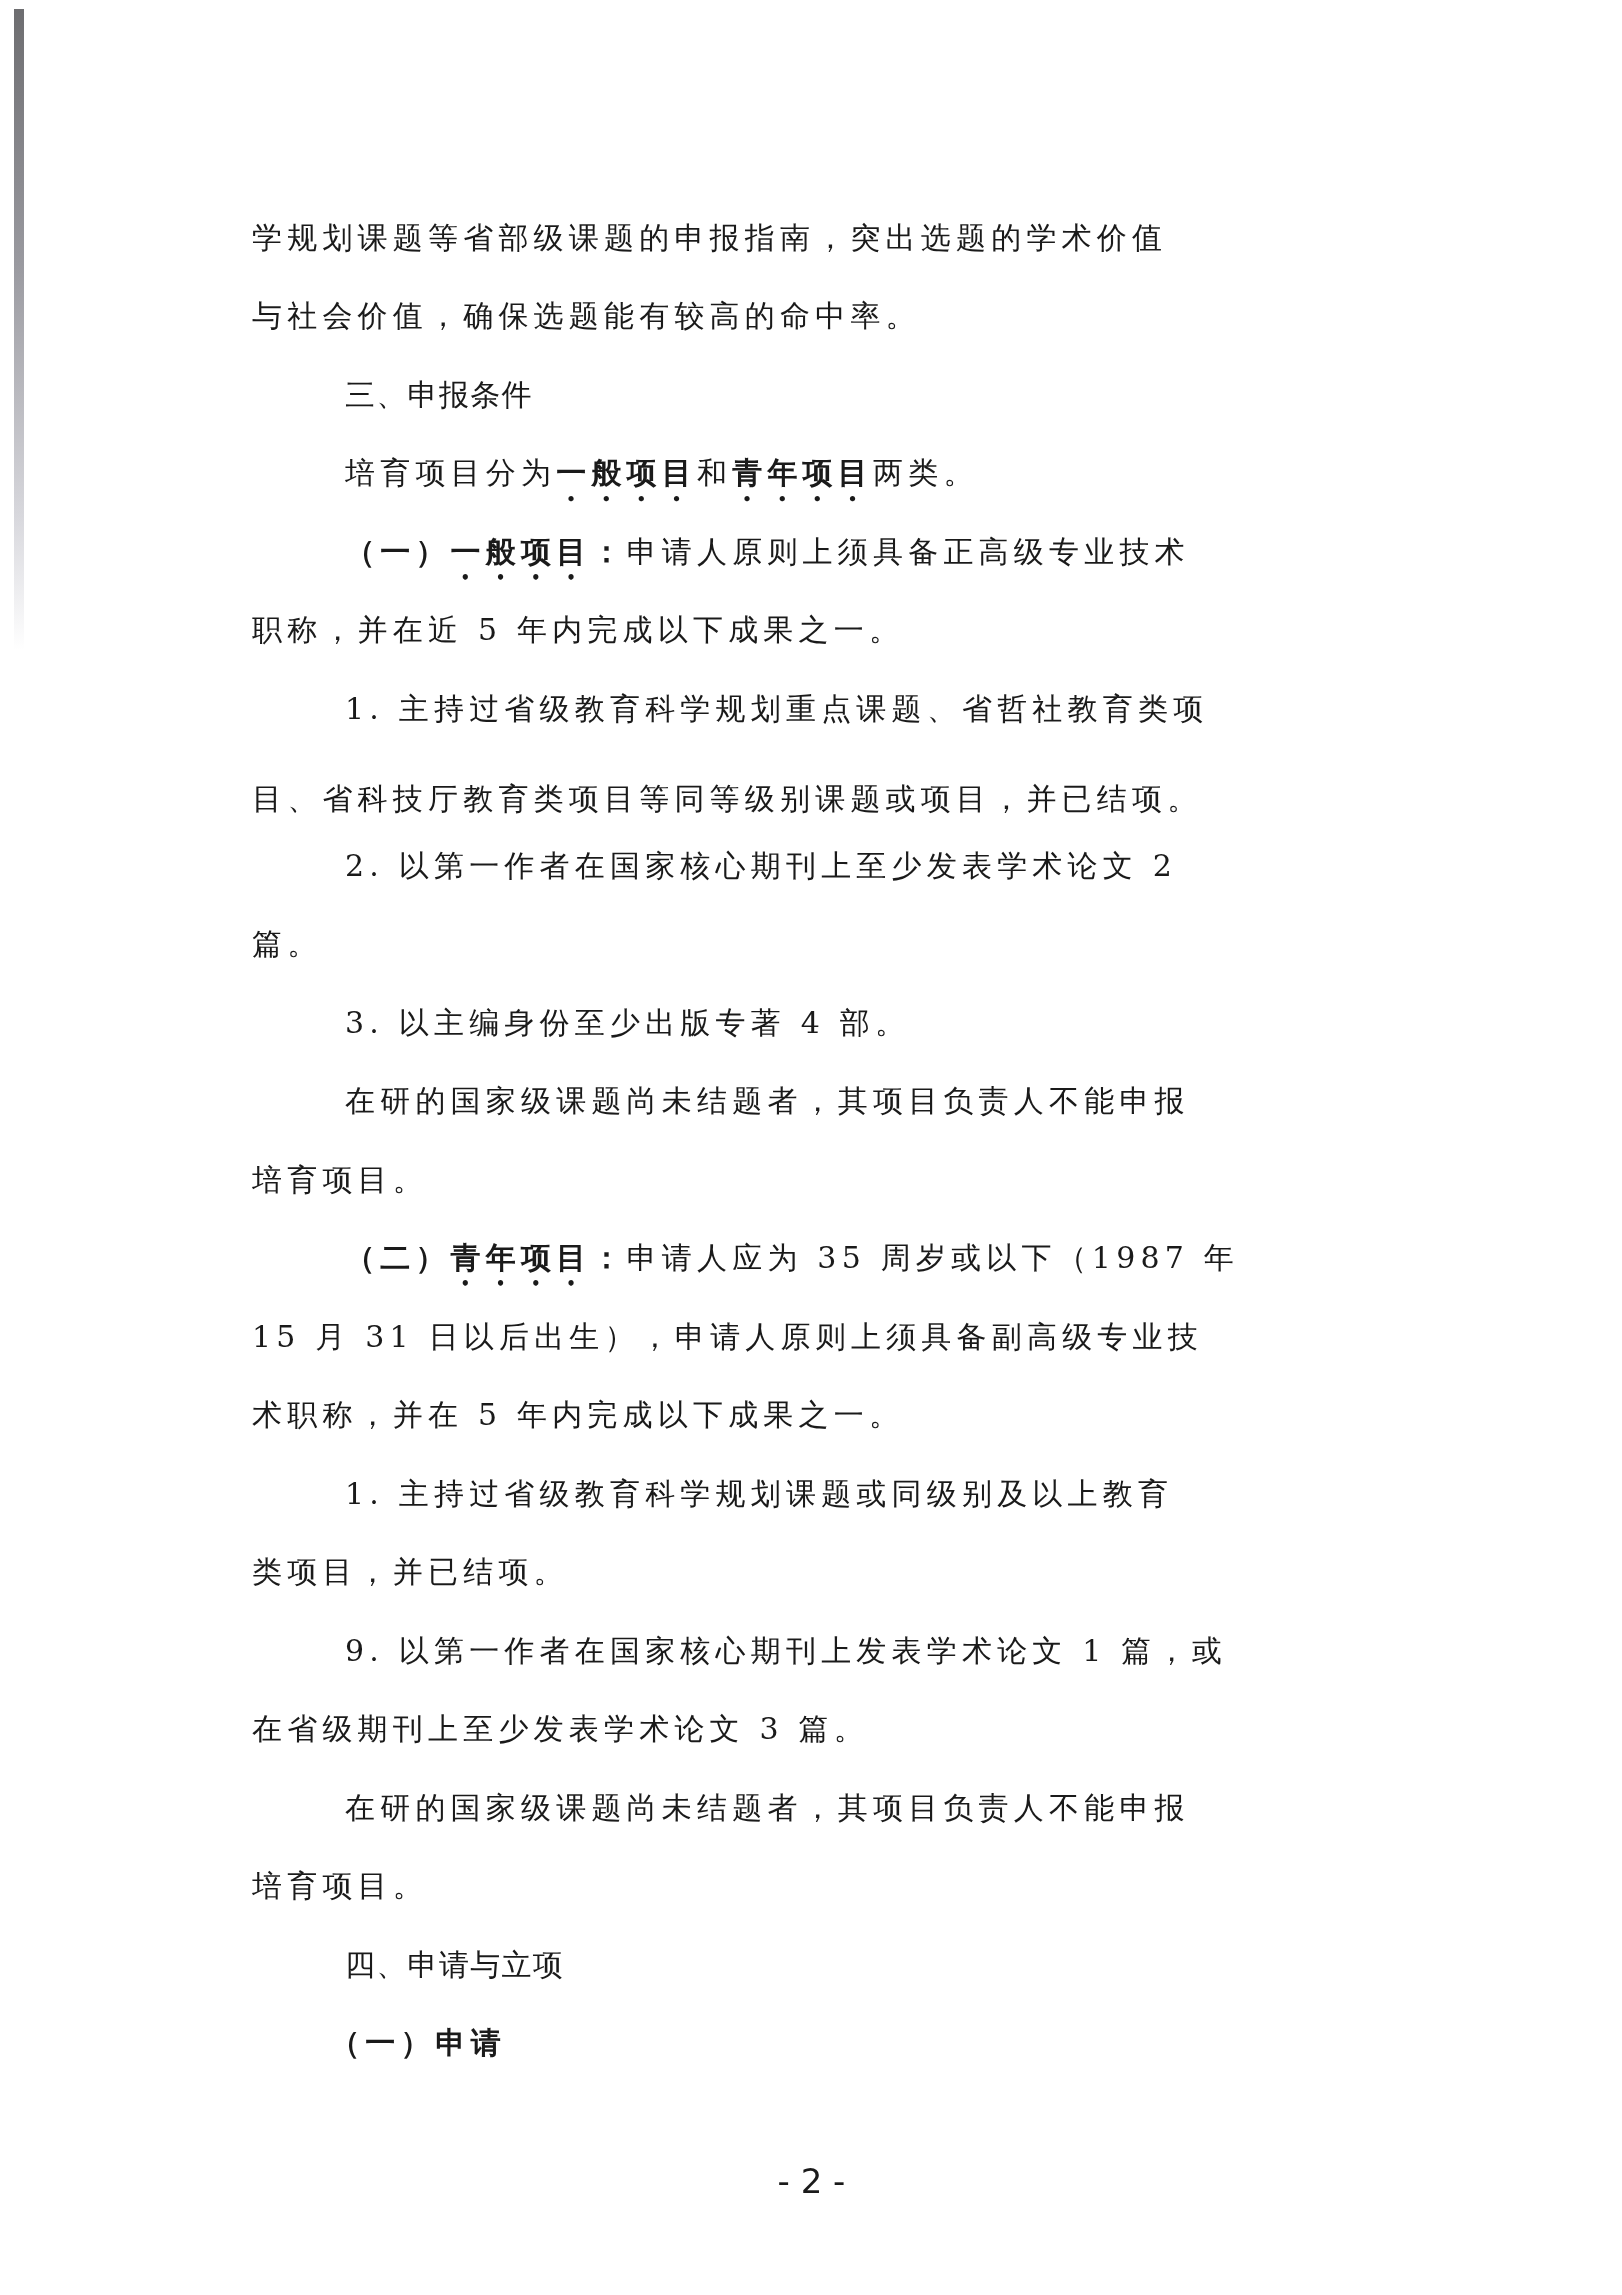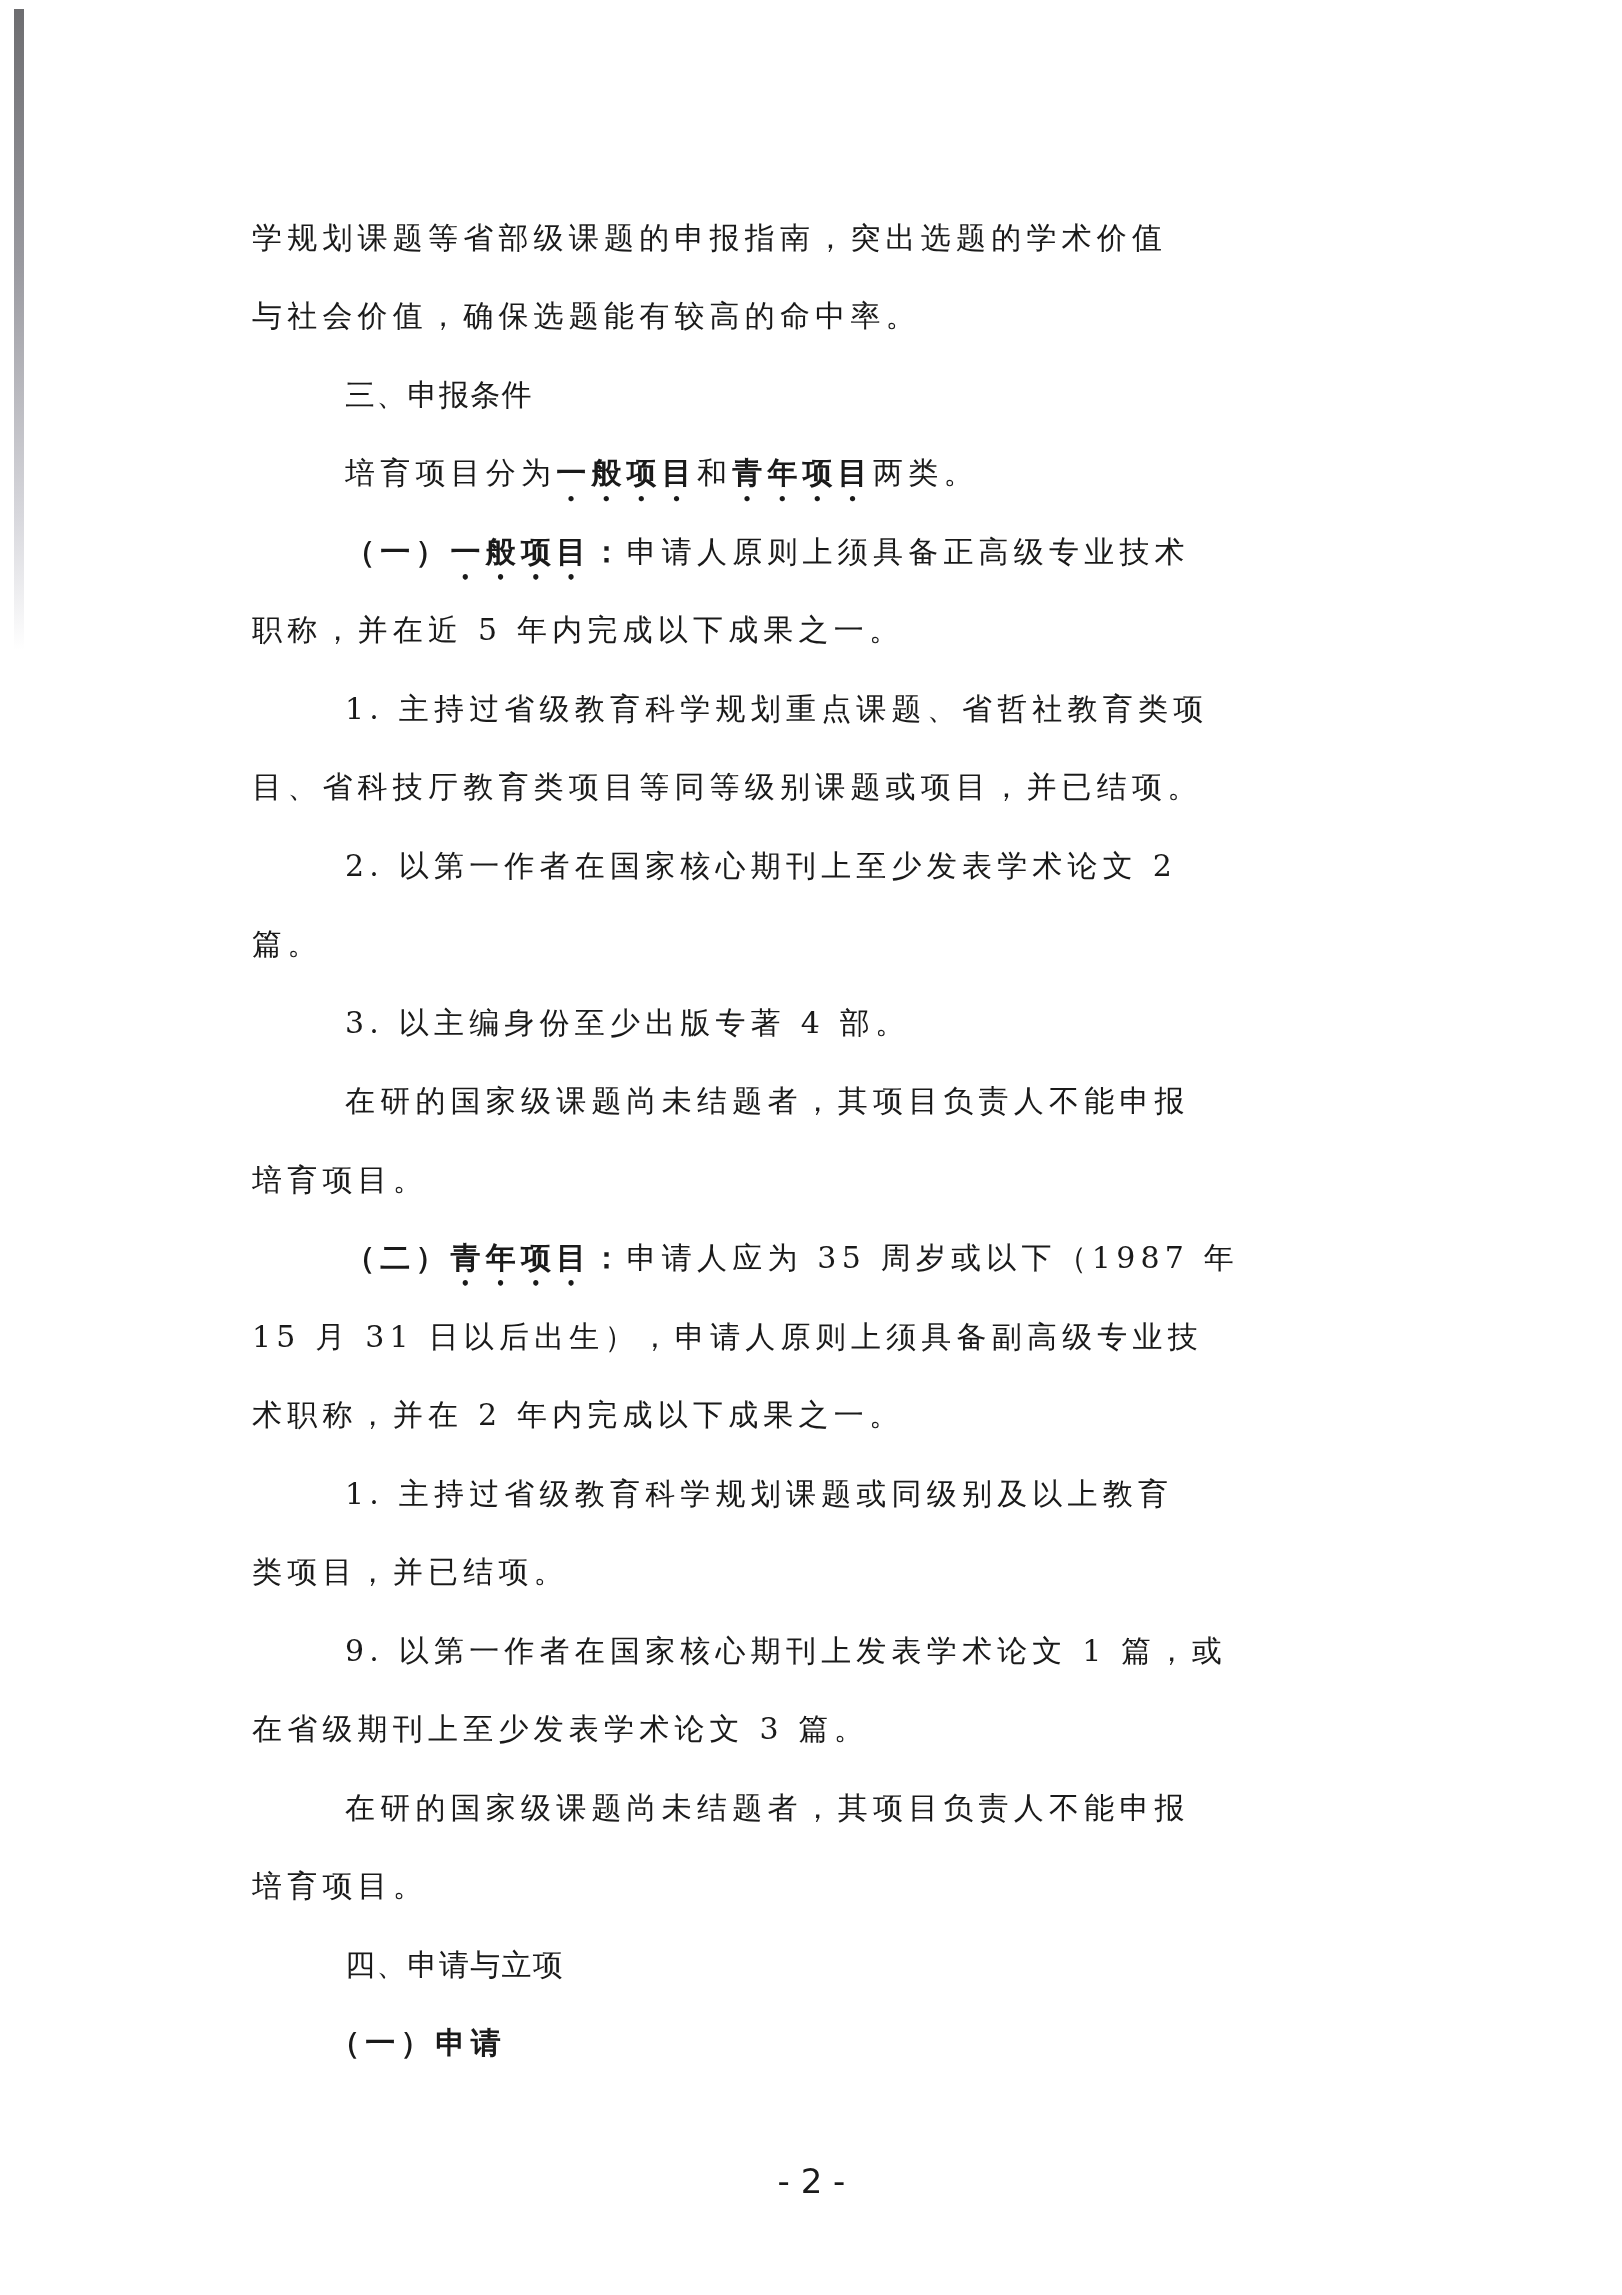--- a/index.html
+++ b/index.html
@@ -27,31 +27,31 @@
   <div class="line" style="top:78px">与社会价值，确保选题能有较高的命中率。</div>
   <div class="line indent heading" style="top:157px">三、申报条件</div>
   <div class="line indent" style="top:235px">
     <span>培育项目分为</span><span class="em">一般项目</span><span>和</span><span class="em">青年项目</span><span>两类。</span>
   </div>
   <div class="line indent" style="top:314px">
     <span class="sub">（一）</span><span class="sub em">一般项目</span><span class="sub">：</span><span>申请人原则上须具备正高级专业技术</span>
   </div>
   <div class="line" style="top:392px">职称，并在近 5 年内完成以下成果之一。</div>
   <div class="line indent" style="top:471px">1. 主持过省级教育科学规划重点课题、省哲社教育类项</div>
-  <div class="line" style="top:549px">目、省科技厅教育类项目等同等级别课题或项目，并已结项。</div>
+  <div class="line" style="top:561px">目、省科技厅教育类项目等同等级别课题或项目，并已结项。</div>
   <div class="line indent" style="top:628px">2. 以第一作者在国家核心期刊上至少发表学术论文 2</div>
   <div class="line" style="top:706px">篇。</div>
   <div class="line indent" style="top:785px">3. 以主编身份至少出版专著 4 部。</div>
   <div class="line indent" style="top:863px">在研的国家级课题尚未结题者，其项目负责人不能申报</div>
   <div class="line" style="top:942px">培育项目。</div>
   <div class="line indent" style="top:1020px">
     <span class="sub">（二）</span><span class="sub em">青年项目</span><span class="sub">：</span><span>申请人应为 35 周岁或以下（1987 年</span>
   </div>
   <div class="line" style="top:1099px">15 月 31 日以后出生），申请人原则上须具备副高级专业技</div>
-  <div class="line" style="top:1177px">术职称，并在 2 年内完成以下成果之一。</div>
+  <div class="line" style="top:1177px">术职称，并在 5 年内完成以下成果之一。</div>
   <div class="line indent" style="top:1256px">1. 主持过省级教育科学规划课题或同级别及以上教育</div>
   <div class="line" style="top:1334px">类项目，并已结项。</div>
   <div class="line indent" style="top:1413px">9. 以第一作者在国家核心期刊上发表学术论文 1 篇，或</div>
   <div class="line" style="top:1491px">在省级期刊上至少发表学术论文 3 篇。</div>
   <div class="line indent" style="top:1570px">在研的国家级课题尚未结题者，其项目负责人不能申报</div>
   <div class="line" style="top:1648px">培育项目。</div>
   <div class="line indent heading" style="top:1727px">四、申请与立项</div>
   <div class="line indent sub" style="top:1805px;left:78px">（一）申请</div>
 </div>
 

